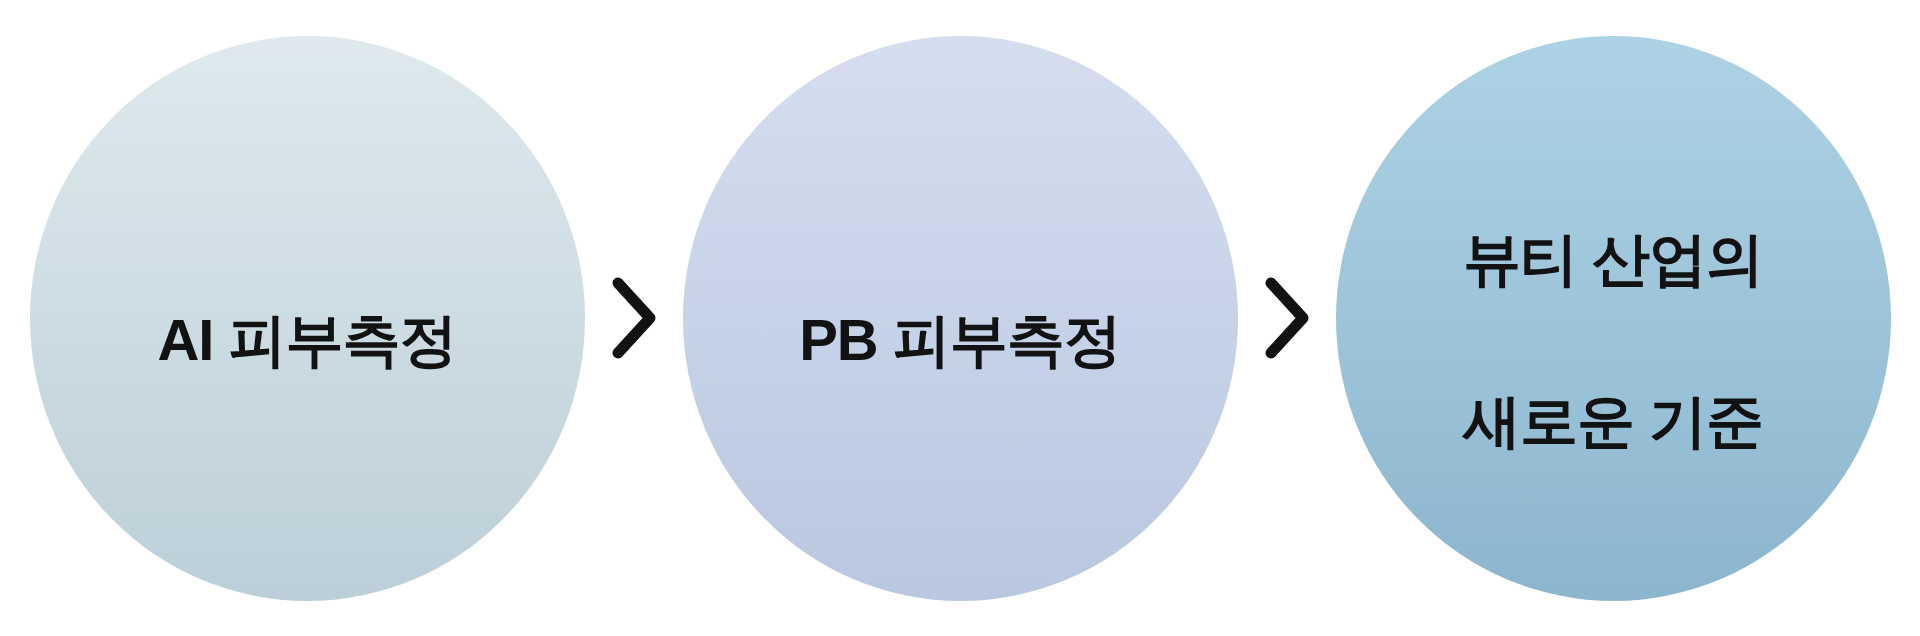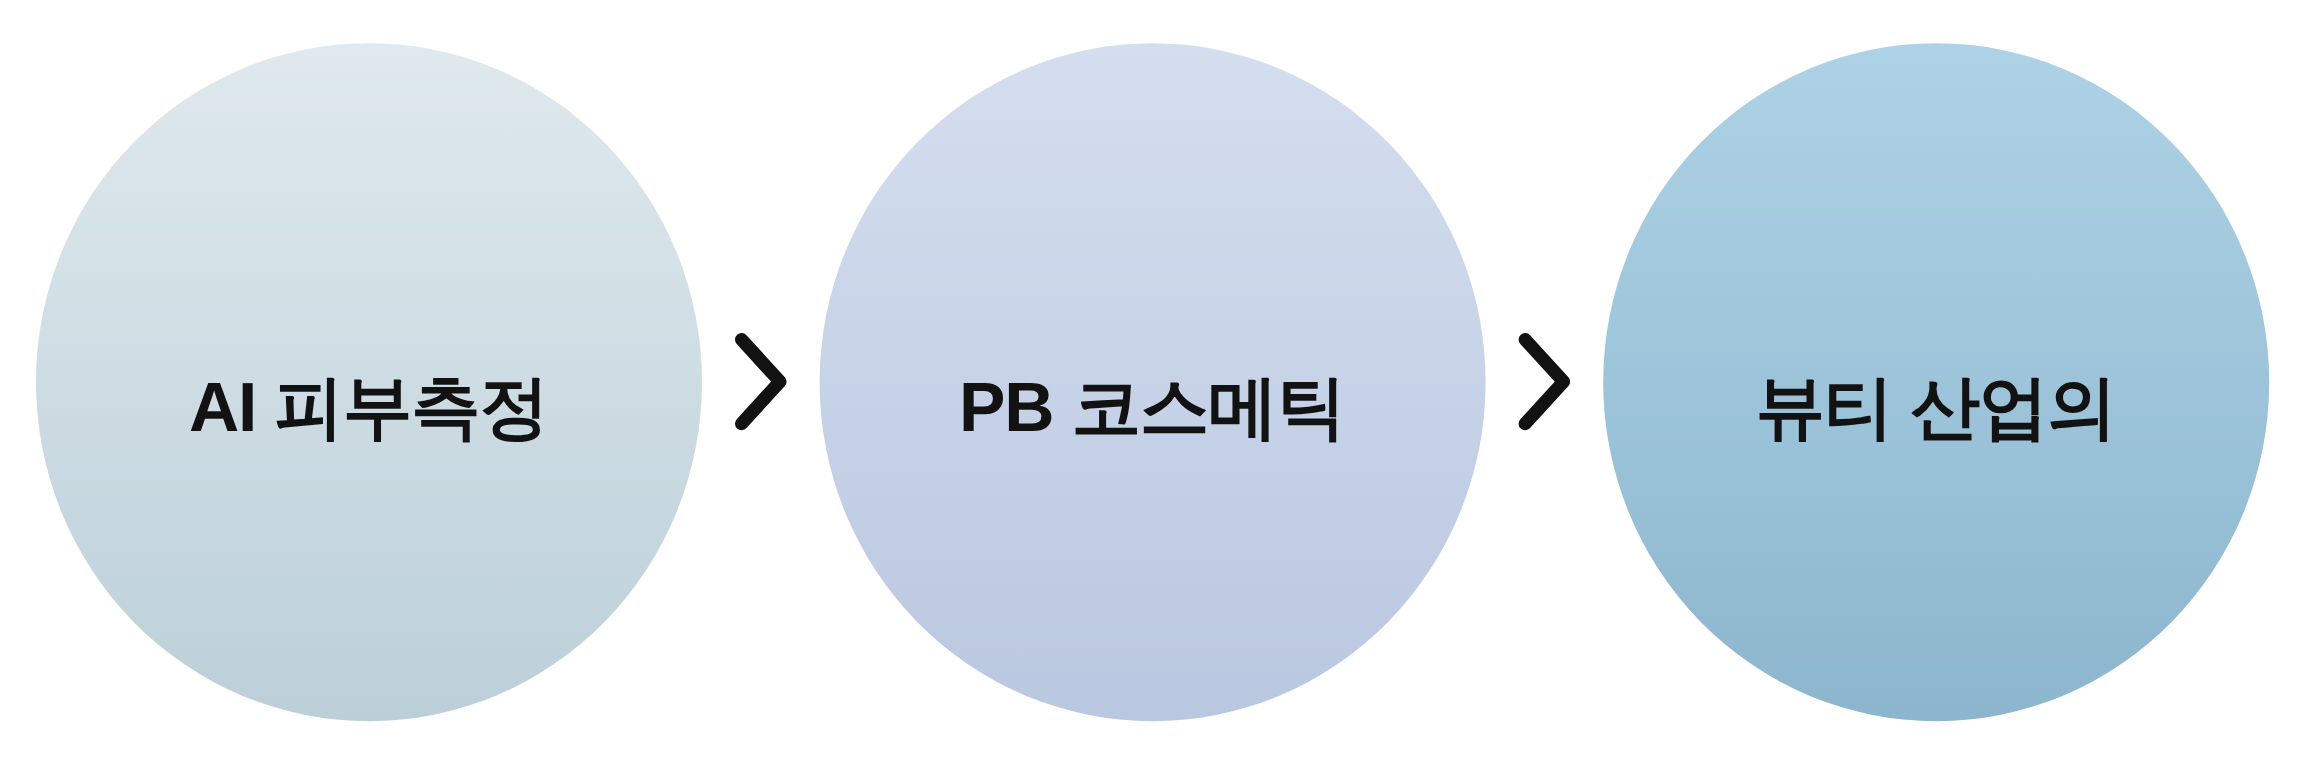--- a/index.html
+++ b/index.html
@@ -66,29 +66,30 @@
 
     <div class="separator">
       <span>
         <svg width="52" height="90" viewBox="0 0 52 90">
           <polyline points="10,10 42,45 10,80" fill="none" stroke="#121212" stroke-width="11" stroke-linecap="round" stroke-linejoin="round"></polyline>
         </svg>
       </span>
     </div>
 
     <div class="circle" style="background: linear-gradient(rgb(213, 222, 239) 0%, rgb(185, 199, 224) 100%);">
-      <div class="line">PB 코스메틱</div>
+      <div class="line">PB 피부측정</div>
     </div>
 
     <div class="separator">
       <span>
         <svg width="52" height="90" viewBox="0 0 52 90">
           <polyline points="10,10 42,45 10,80" fill="none" stroke="#121212" stroke-width="11" stroke-linecap="round" stroke-linejoin="round"></polyline>
         </svg>
       </span>
     </div>
 
     <div class="circle" style="background: linear-gradient(rgb(174, 210, 229) 0%, rgb(140, 182, 206) 100%); gap: 37px;">
       <div class="line">뷰티 산업의</div>
+      <div class="line">새로운 기준</div>
     </div>
 
   </div>
 </div>
 
 </body></html>

